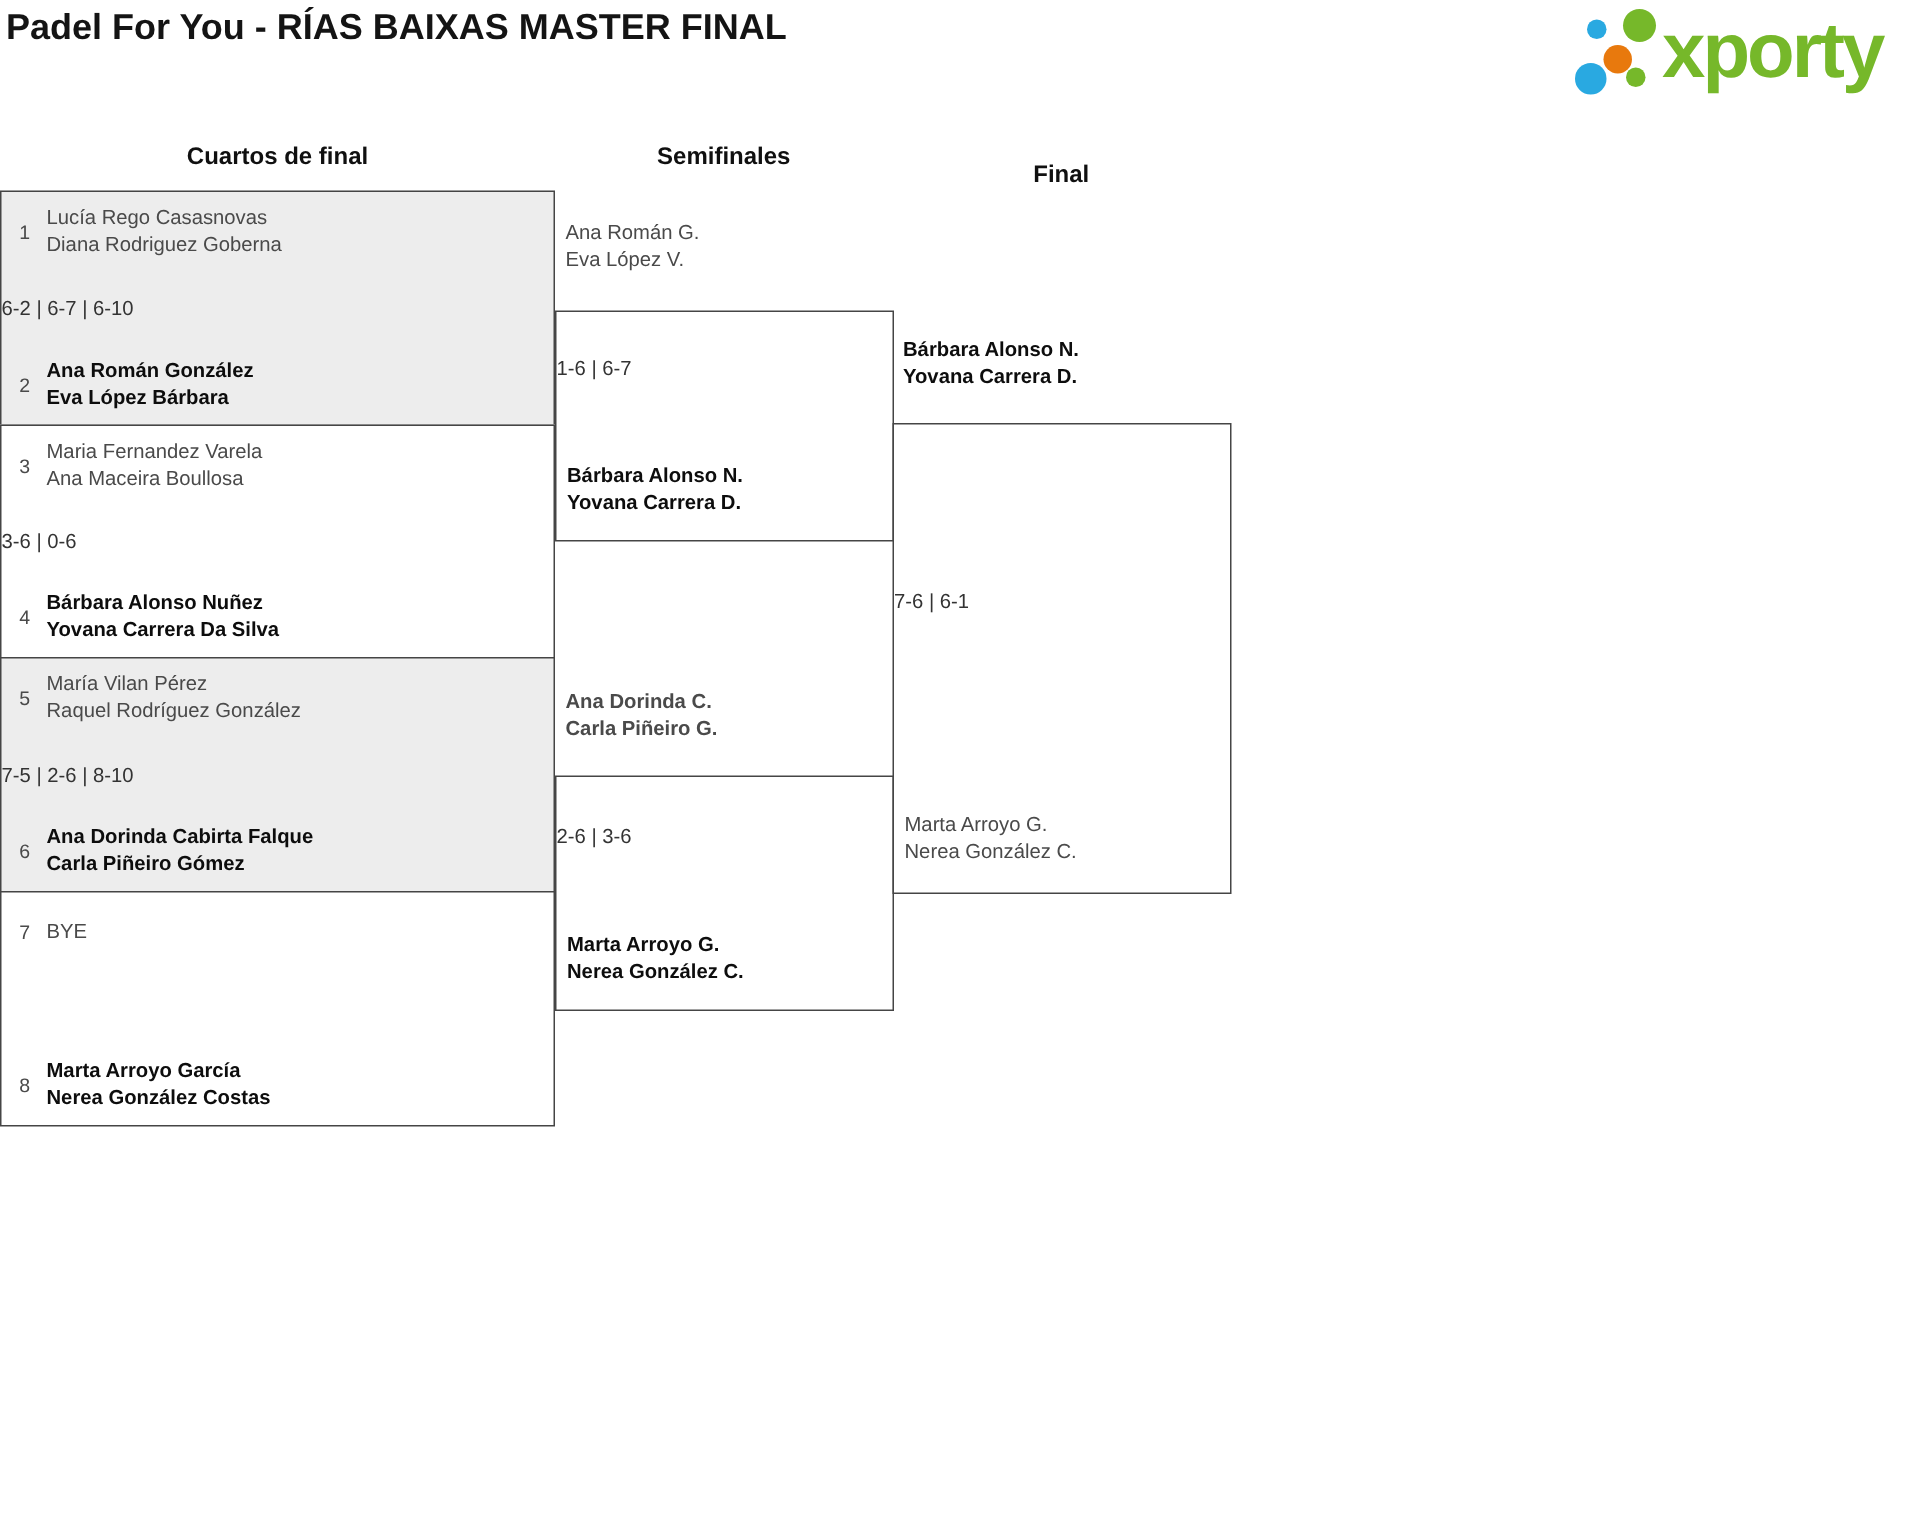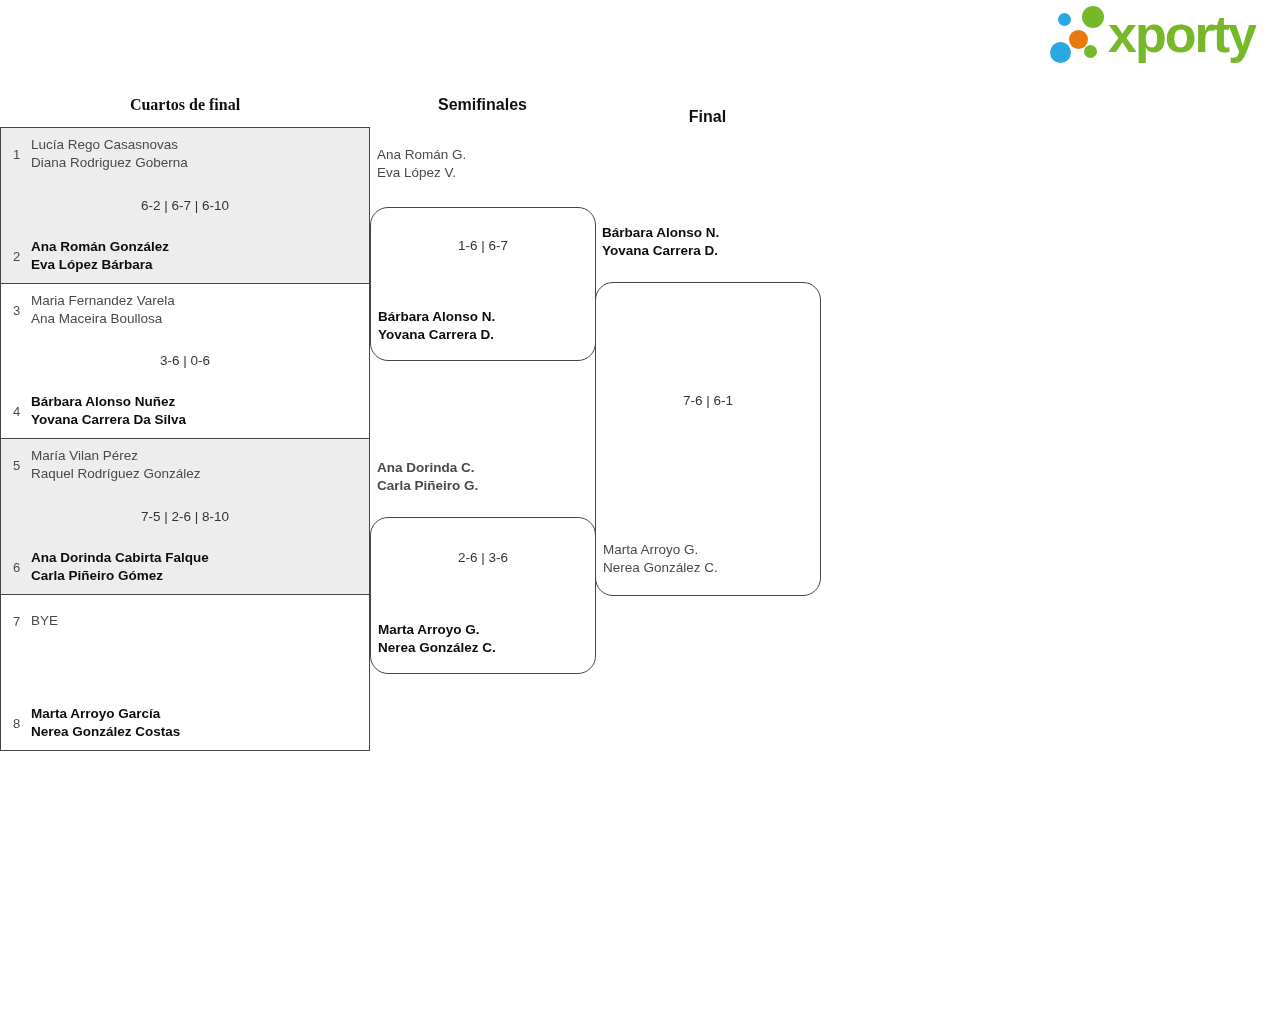--- a/index.html
+++ b/index.html
@@ -30,44 +30,45 @@
 
   .pair { position:absolute; left:8px; right:8px; display:flex; gap:7px; align-items:center; min-height:36px; }
   .pair.top { top:8px; }
   .pair.bottom { bottom:9px; }
   .seed { width:15px; flex:none; font-size:13px; color:#4a4a4a; text-align:center; }
   .team { min-width:0; }
   .team-line { font-size:13.5px; line-height:18px; color:#4a4a4a; white-space:nowrap; }
   .team-line:empty { display:none; }
   .winner .team-line { font-weight:700; color:#0d0d0d; }
 
-  .score { position:absolute; left:0; right:0; text-align:center; font-size:13.5px; line-height:20px; color:#333; }
+  .score { position:absolute; left:0; right:0; font-size:13.5px; line-height:20px; color:#333; }
   .score:empty { display:none; }
   .qf .score { top:50%; transform:translateY(-50%); }
 
-  .later { position:absolute; background:transparent;border-radius:18px; }
+  .later { position:absolute; background:transparent; }
   .inner-team { position:absolute; left:7px; bottom:16px; }
   .float-team { position:absolute; }
 </style>
 </head>
 <body>
 
 <div class="abs title">
+  <div>Padel For You - RÍAS BAIXAS MASTER FINAL</div>
 </div>
 
 <div class="abs logo">
   <span class="logo-dot" style="left: 10px; top: 9px; width: 13px; height: 13px; background: rgb(41, 169, 225);"></span>
   <span class="logo-dot" style="left: 34px; top: 2px; width: 22px; height: 22px; background: rgb(118, 184, 42);"></span>
   <span class="logo-dot" style="left: 21px; top: 26px; width: 19px; height: 19px; background: rgb(232, 121, 13);"></span>
   <span class="logo-dot" style="left: 2px; top: 38px; width: 21px; height: 21px; background: rgb(41, 169, 225);"></span>
   <span class="logo-dot" style="left: 36px; top: 41px; width: 13px; height: 13px; background: rgb(118, 184, 42);"></span>
   <span class="logo-text" style="color: rgb(118, 184, 42);">xporty</span>
 </div>
 
-<div class="abs round-header" style="left:0;     width:370px;font-family:Liberation Serif, serif;">Cuartos de final</div>
+<div class="abs round-header" style="left:0;     width:370px;">Cuartos de final</div>
 <div class="abs round-header" style="left:370px; width:225px;">Semifinales</div>
 <div class="abs round-header" style="left:595px; width:225px;margin-top:12px;">Final</div>
 
 <div class="qf match bg-gray" style="top:127px; height:157px;">
   <div class="pair top">
     <span class="seed">1</span>
     <span class="team">
       <div class="team-line">Lucía Rego Casasnovas</div>
       <div class="team-line">Diana Rodriguez Goberna</div>
     </span>

